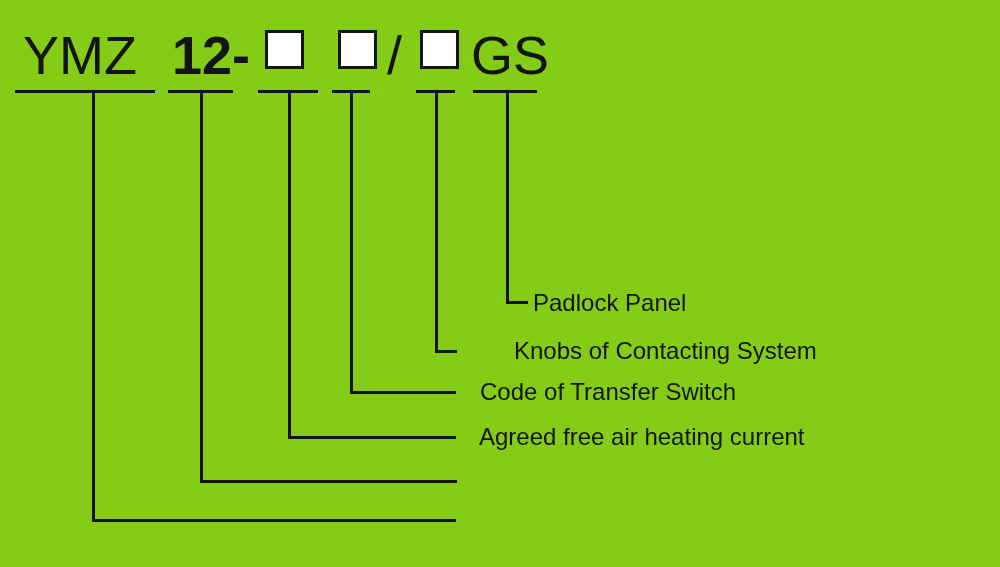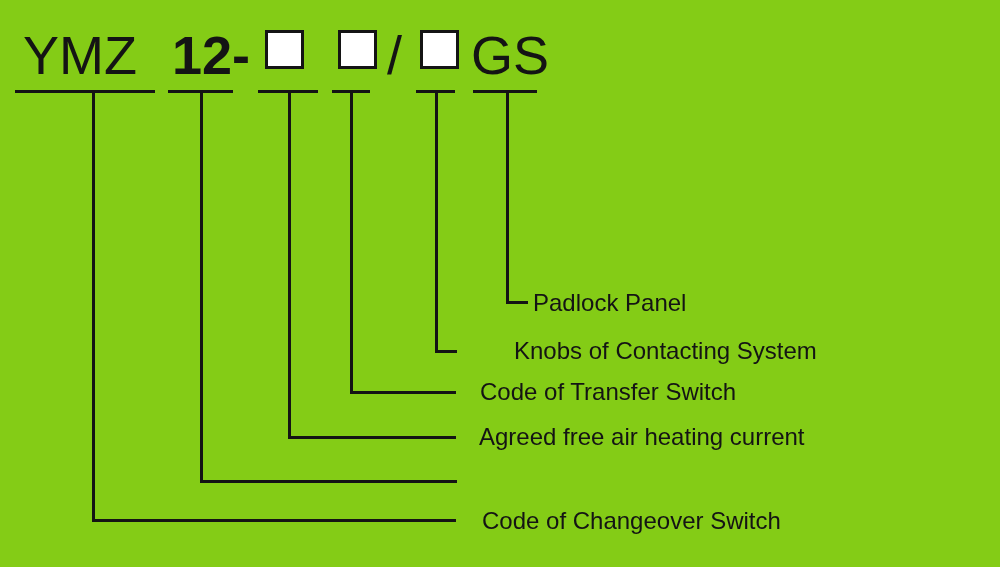--- a/index.html
+++ b/index.html
@@ -110,15 +110,14 @@
   <div class="hl h-knobs"></div>
   <div class="hl h-transfer"></div>
   <div class="hl h-agreed"></div>
   <div class="hl h-design"></div>
   <div class="hl h-changeover"></div>
 
   <div class="lbl l-padlock">Padlock Panel</div>
   <div class="lbl l-knobs">Knobs of Contacting System</div>
   <div class="lbl l-transfer">Code of Transfer Switch</div>
   <div class="lbl l-agreed">Agreed free air heating current</div>
-  <div class="lbl l-changeover">Code of Changeover Switch</div>
 
 </div>
 
 </body></html>

